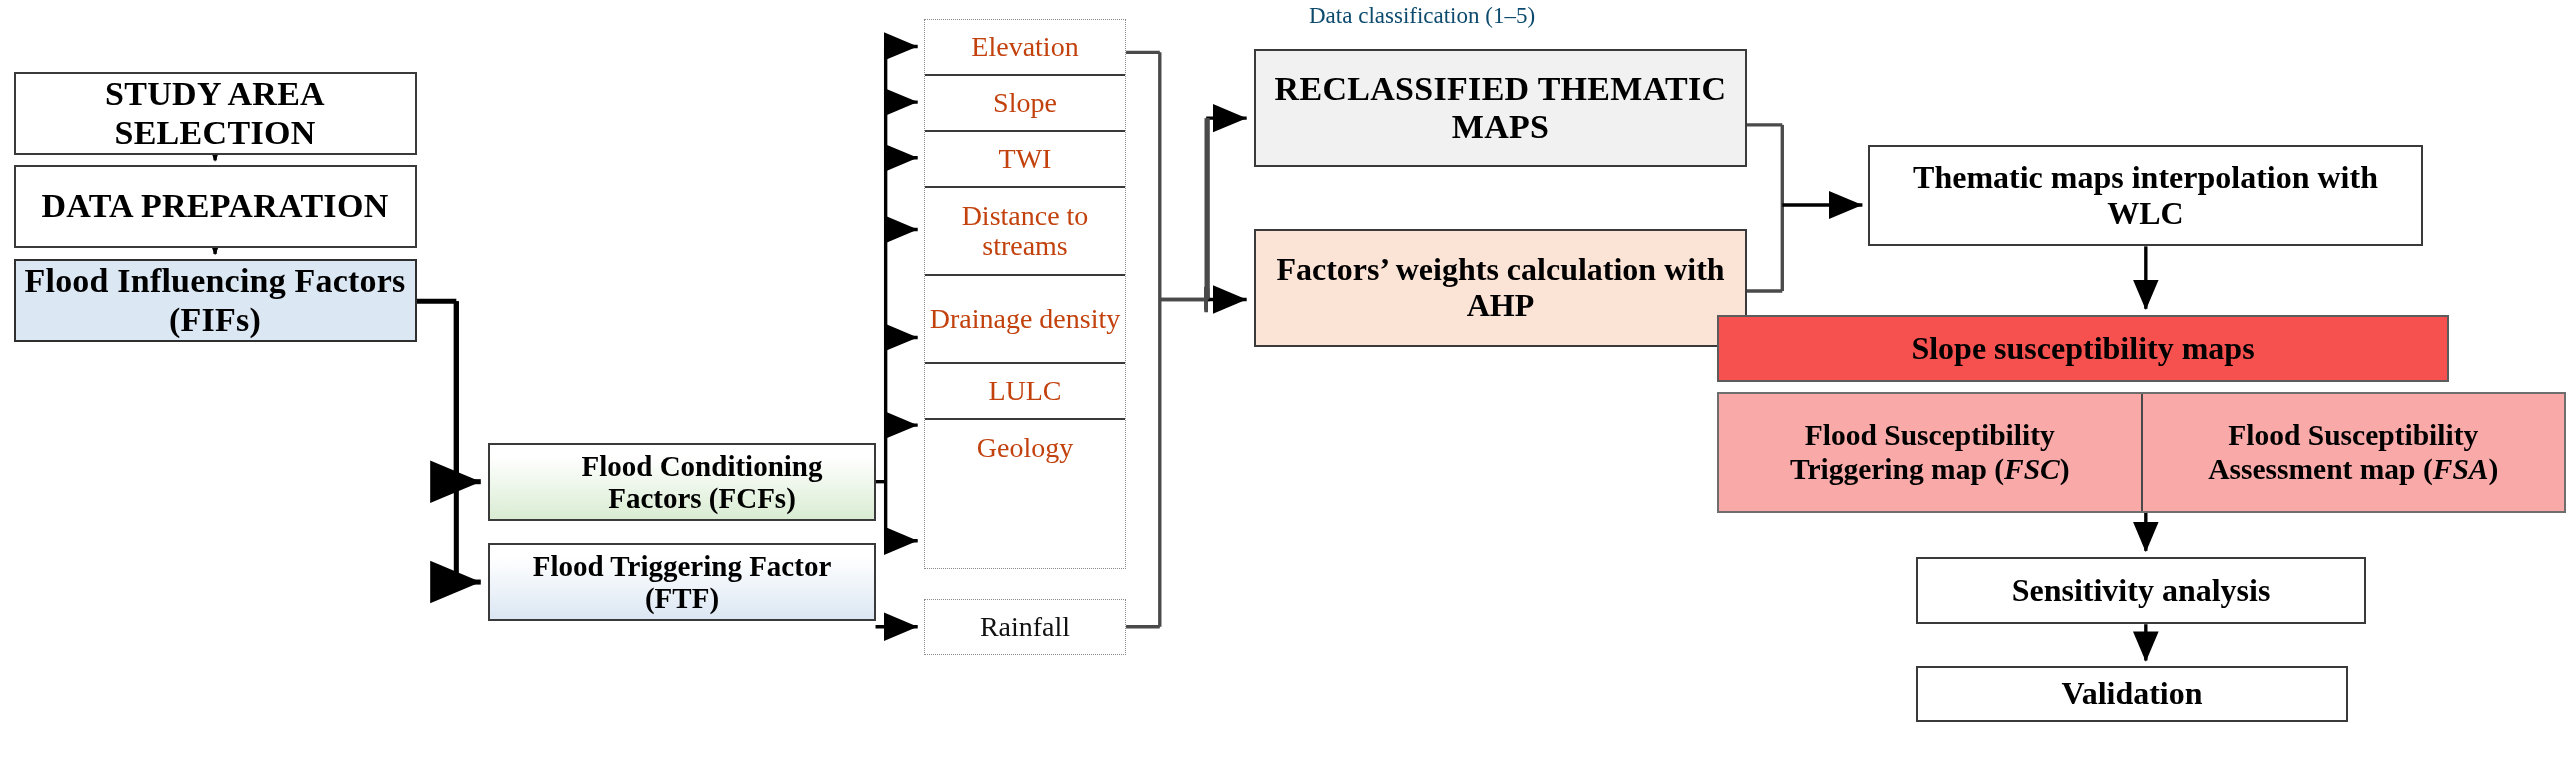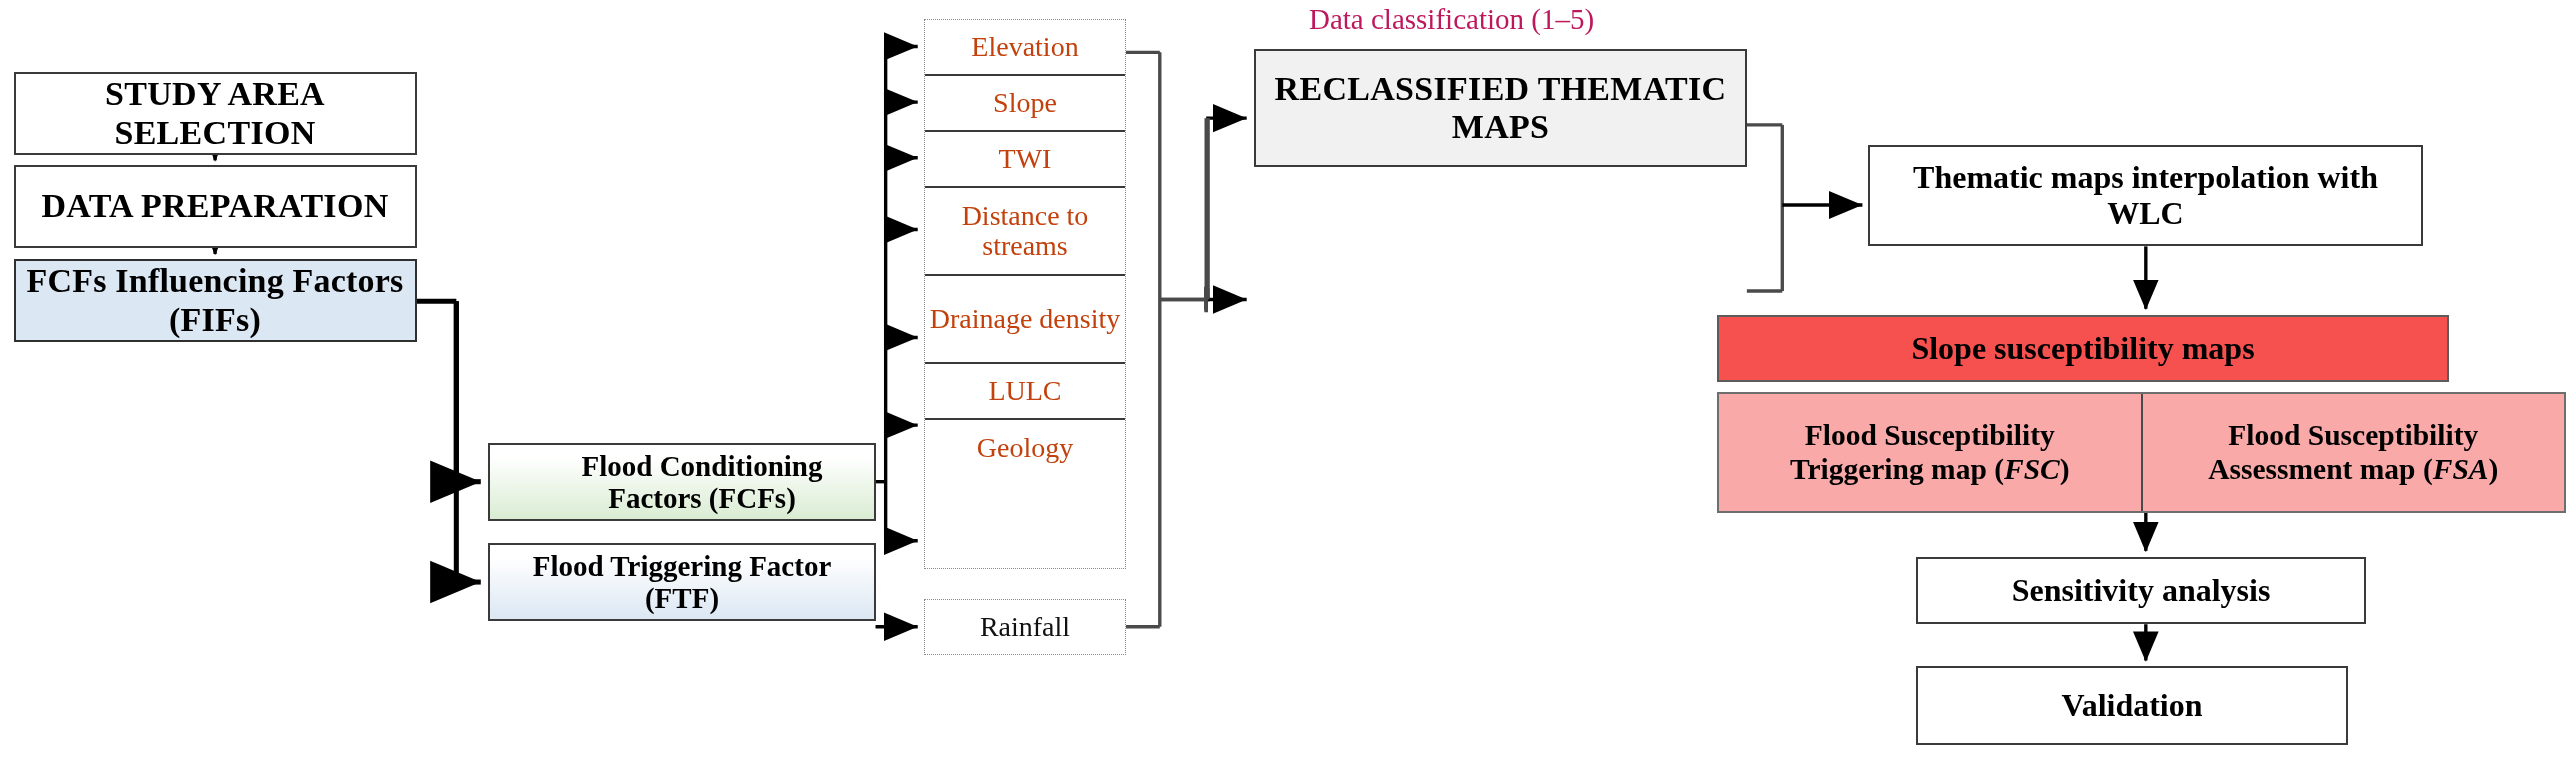--- a/index.html
+++ b/index.html
@@ -45,33 +45,33 @@
   .b-reclass{left:1254px; top:49px;  width:493px; height:118px; font-size:34px;letter-spacing:0.3px;
              background:#f1f1f1;}
   .b-ahp    {left:1254px; top:229px; width:493px; height:118px; font-size:32px;
              background:#fbe3d5;}
 
   
   .b-wlc  {left:1868px; top:145px; width:555px; height:101px; font-size:32px;}
   .b-fsm  {left:1717px; top:315px; width:732px; height:67px;  font-size:32px;
            background:#f6514f;border-color:#5c5c5c;}
   .b-sens {left:1916px; top:557px; width:450px; height:67px;  font-size:32px;}
-  .b-valid{left:1916px; top:666px; width:432px; height:79px;  font-size:32px;}
+  .b-valid{left:1916px; top:666px; width:432px; height:56px;  font-size:32px;}
 
   
   .fs-row{position:absolute;left:1717px;top:392px;width:849px;height:121px;
           box-sizing:border-box;background:#f9a9a8;border:2.5px solid #6e6e6e;
           display:flex;z-index:4;}
   .fs-row .half{flex:1 1 0;display:flex;align-items:center;justify-content:center;
                 text-align:center;font-weight:bold;font-size:29.5px;color:#000;line-height:1.15;}
   .fs-row .half.left{border-right:2.5px solid #4a4a4a;}
   .fs-row i{font-style:italic;}
 
   
-  .caption{position:absolute;font-size:29px;color:#be185d;white-space:nowrap;z-index:5;}
+  .caption{position:absolute;font-size:23px;color:#0c4a6e;white-space:nowrap;z-index:5;}
   .cap-dc{left:1309px;top:3.4px;}
 
   
   svg#wires{position:absolute;left:0;top:0;width:2576px;height:766px;z-index:2;
             pointer-events:none;}
 </style>
 </head>
 <body>
 
 <div id="canvas">
@@ -403,21 +403,21 @@
     </g>
   </svg>
 
   <div class="node b-study">
     <span class="t">STUDY AREA SELECTION</span>
   </div>
   <div class="node b-dataprep">
     <span class="t">DATA PREPARATION</span>
   </div>
   <div class="node b-fifs">
-    <span class="t">FCFs Influencing Factors (FIFs)</span>
+    <span class="t">Flood Influencing Factors (FIFs)</span>
   </div>
 
   <div class="node b-fcfs">
     <span class="t">Flood Conditioning Factors (FCFs)</span>
   </div>
   <div class="node b-ftf">
     <span class="t">Flood Triggering Factor (FTF)</span>
   </div>
 
   <div class="factor-stack">
@@ -445,20 +445,23 @@
   </div>
 
   <div class="b-rain">
     <span>Rainfall</span>
   </div>
 
   <div class="caption cap-dc">Data classification (1–5)</div>
 
   <div class="node b-reclass">
     <span class="t">RECLASSIFIED THEMATIC MAPS</span>
+  </div>
+  <div class="node b-ahp">
+    <span class="t">Factors’ weights calculation with AHP</span>
   </div>
 
   <div class="node b-wlc">
     <span class="t">Thematic maps interpolation with WLC</span>
   </div>
   <div class="node b-fsm">
     <span class="t">Slope susceptibility maps</span>
   </div>
 
   <div class="fs-row">

